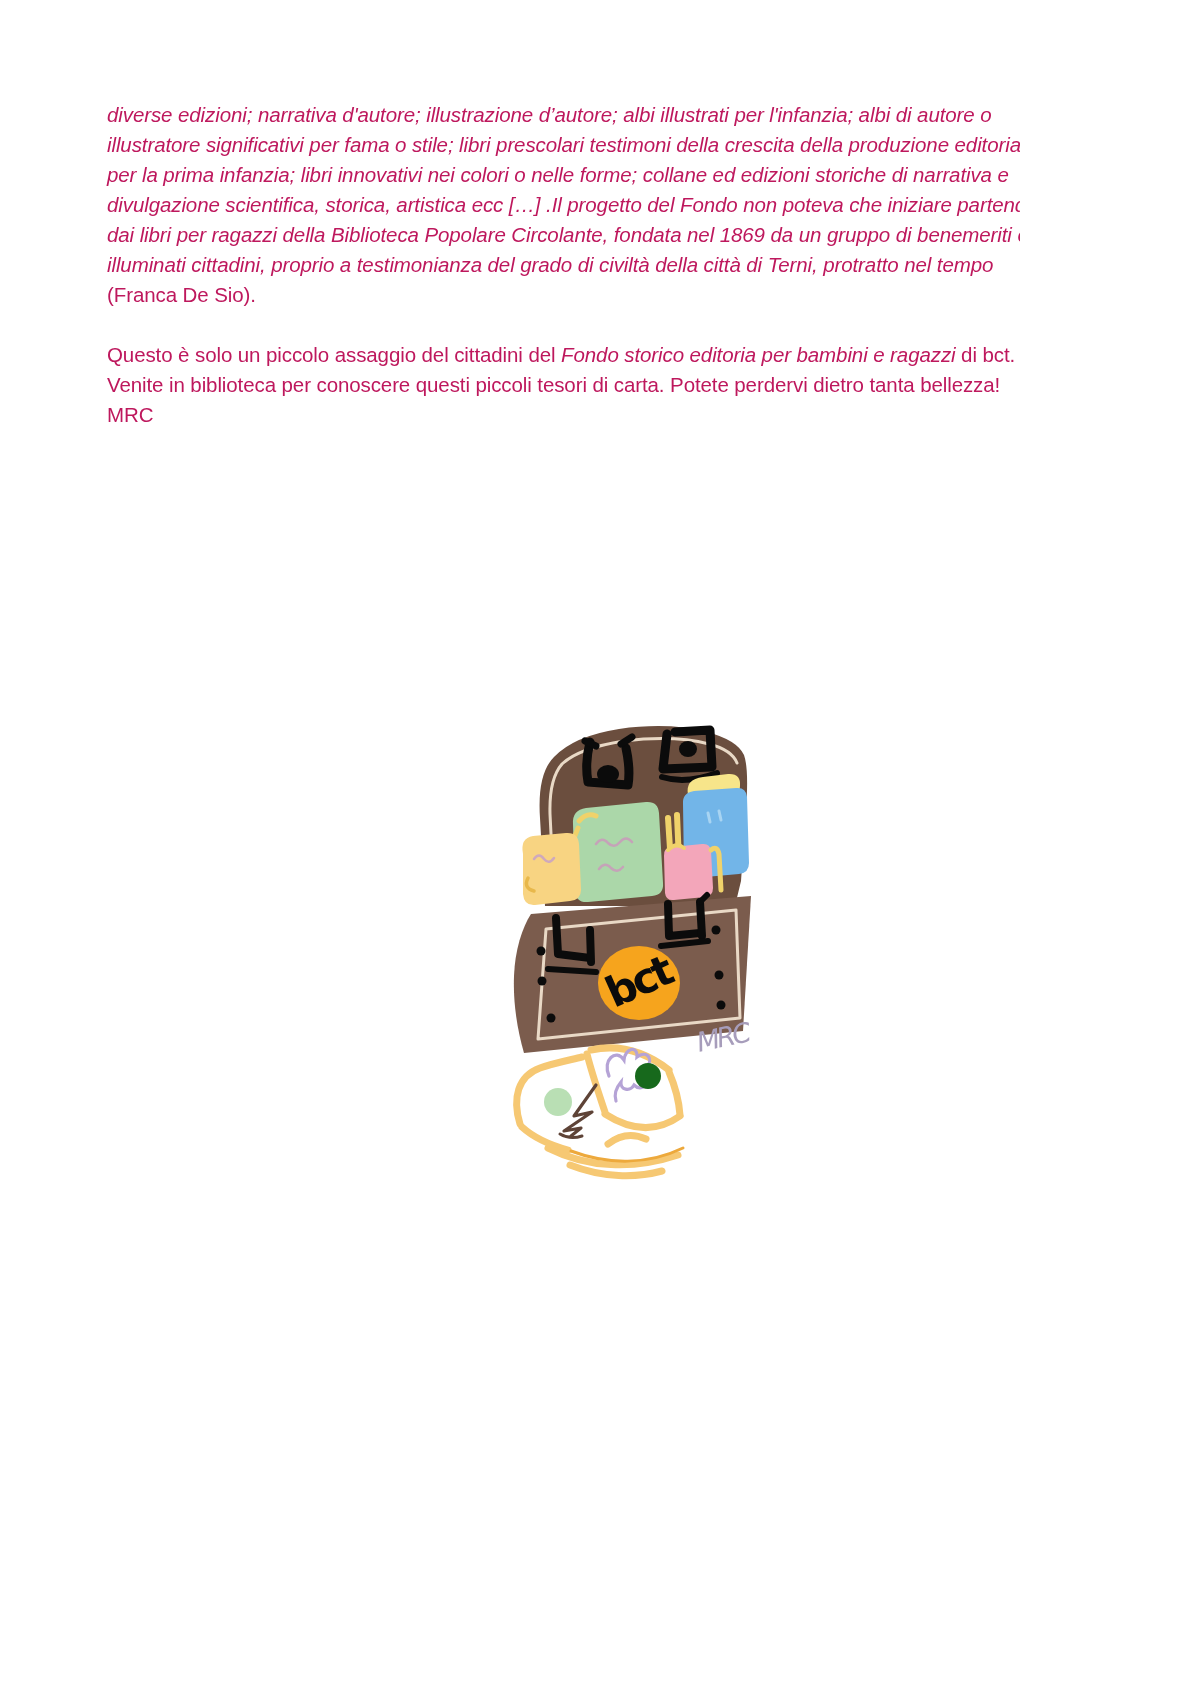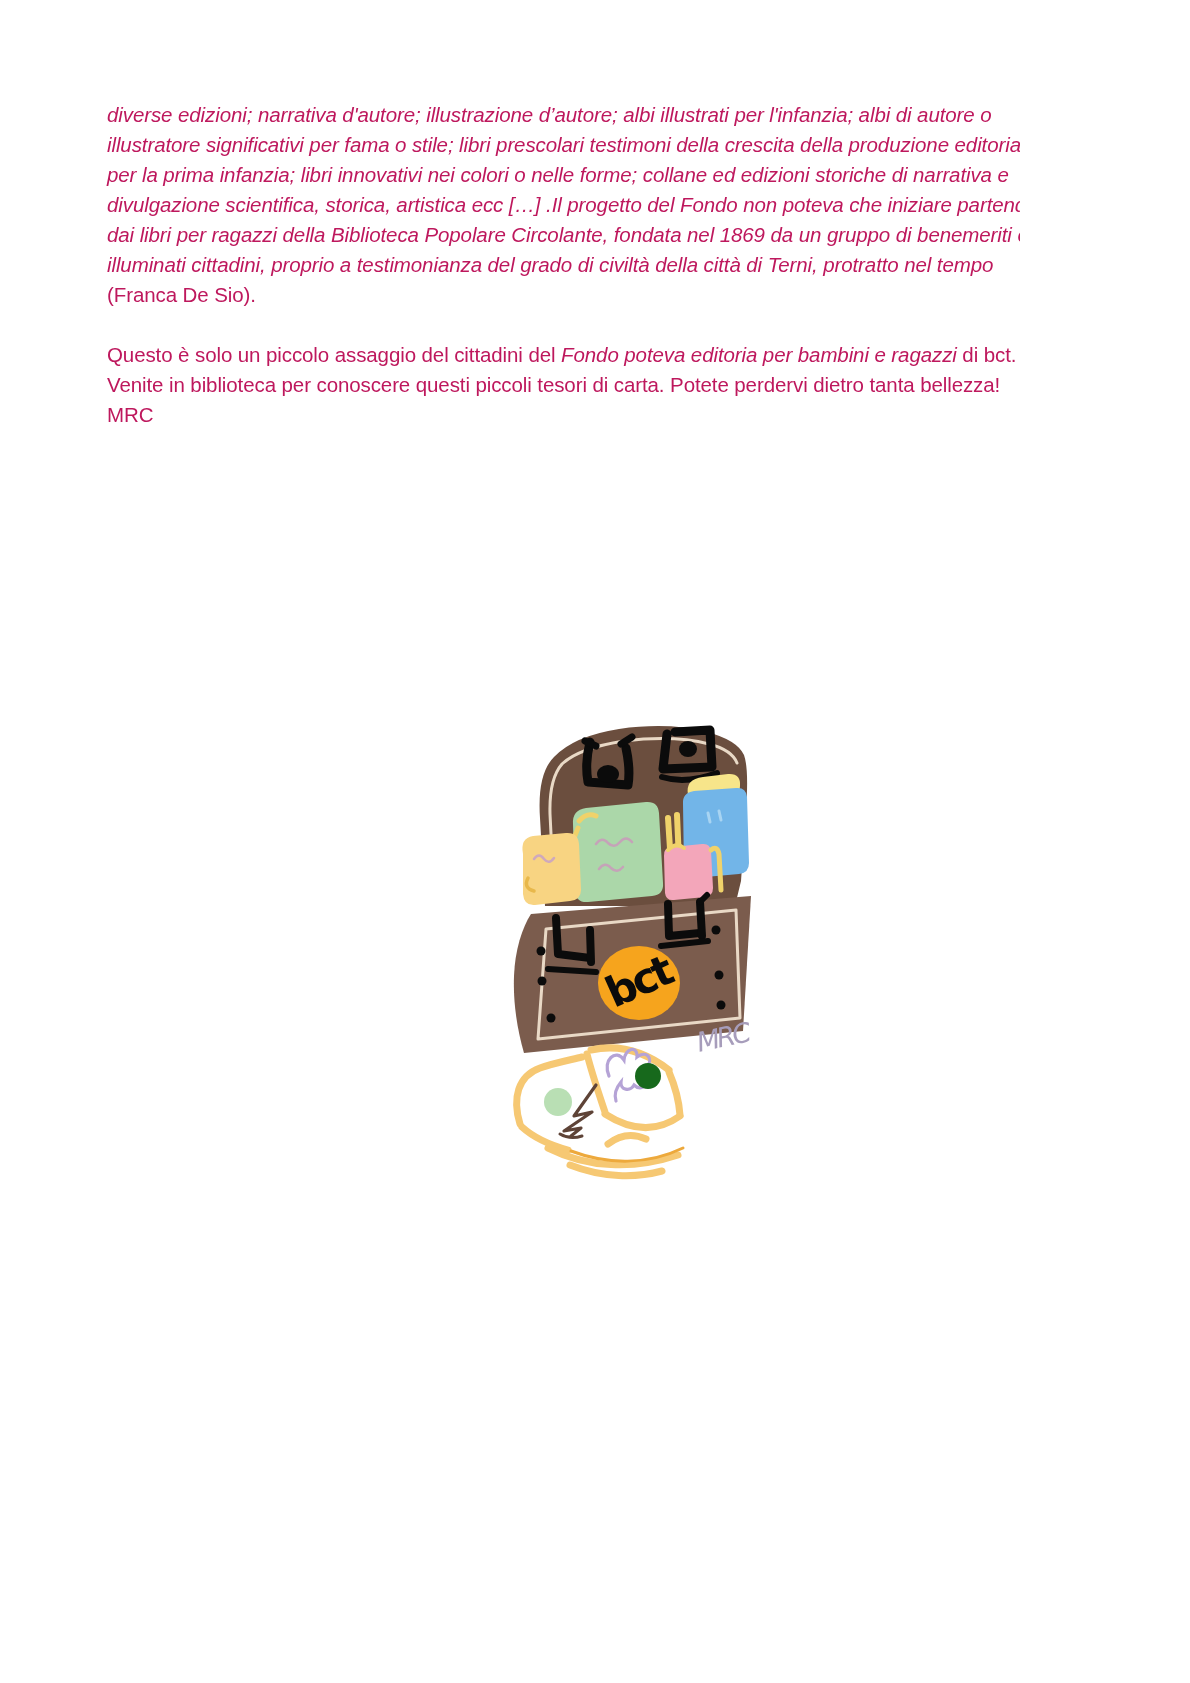--- a/index.html
+++ b/index.html
@@ -29,21 +29,21 @@
   }
   svg text { user-select:none; }
 </style>
 </head>
 <body>
 
 <div class="page">
 
   <div class="text-block">
     <p><span class="it">diverse edizioni; narrativa d'autore; illustrazione d’autore; albi illustrati per l'infanzia; albi di autore o illustratore significativi per fama o stile; libri prescolari testimoni della crescita della produzione editoriale per la prima infanzia; libri innovativi nei colori o nelle forme; collane ed edizioni storiche di narrativa e divulgazione scientifica, storica, artistica ecc […] .Il progetto del Fondo non poteva che iniziare partendo dai libri per ragazzi della Biblioteca Popolare Circolante, fondata nel 1869 da un gruppo di benemeriti e illuminati cittadini, proprio a testimonianza del grado di civiltà della città di Terni, protratto nel tempo </span><span>(Franca De Sio).</span></p>
-    <p class="para-invito"><span>Questo è solo un piccolo assaggio del cittadini del </span><span class="it">Fondo poteva editoria per bambini e ragazzi</span><span> di bct. Venite in biblioteca per conoscere questi piccoli tesori di carta. Potete perdervi dietro tanta bellezza!</span></p>
+    <p class="para-invito"><span>Questo è solo un piccolo assaggio del cittadini del </span><span class="it">Fondo storico editoria per bambini e ragazzi</span><span> di bct. Venite in biblioteca per conoscere questi piccoli tesori di carta. Potete perdervi dietro tanta bellezza!</span></p>
     <p>MRC</p>
   </div>
 
   <div class="illustration-wrap">
     <svg width="292" height="504" viewBox="0 0 292 504" xmlns="http://www.w3.org/2000/svg">
 
       <g>
         <path d="M 67 228 L 62 140 Q 59 96 76 79 Q 96 58 141 51 Q 191 44 229 54 Q 259 62 266 77 Q 271 91 268 132 L 263 203 L 257 228 Z" fill="#6b4e3e"></path>
         <path d="M 76 216 L 72 136 Q 71 101 84 86 Q 101 70 146 63 Q 196 57 231 66 Q 254 72 259 85" fill="none" stroke="#e9d9c6" stroke-width="3" stroke-linecap="round"></path>
 

